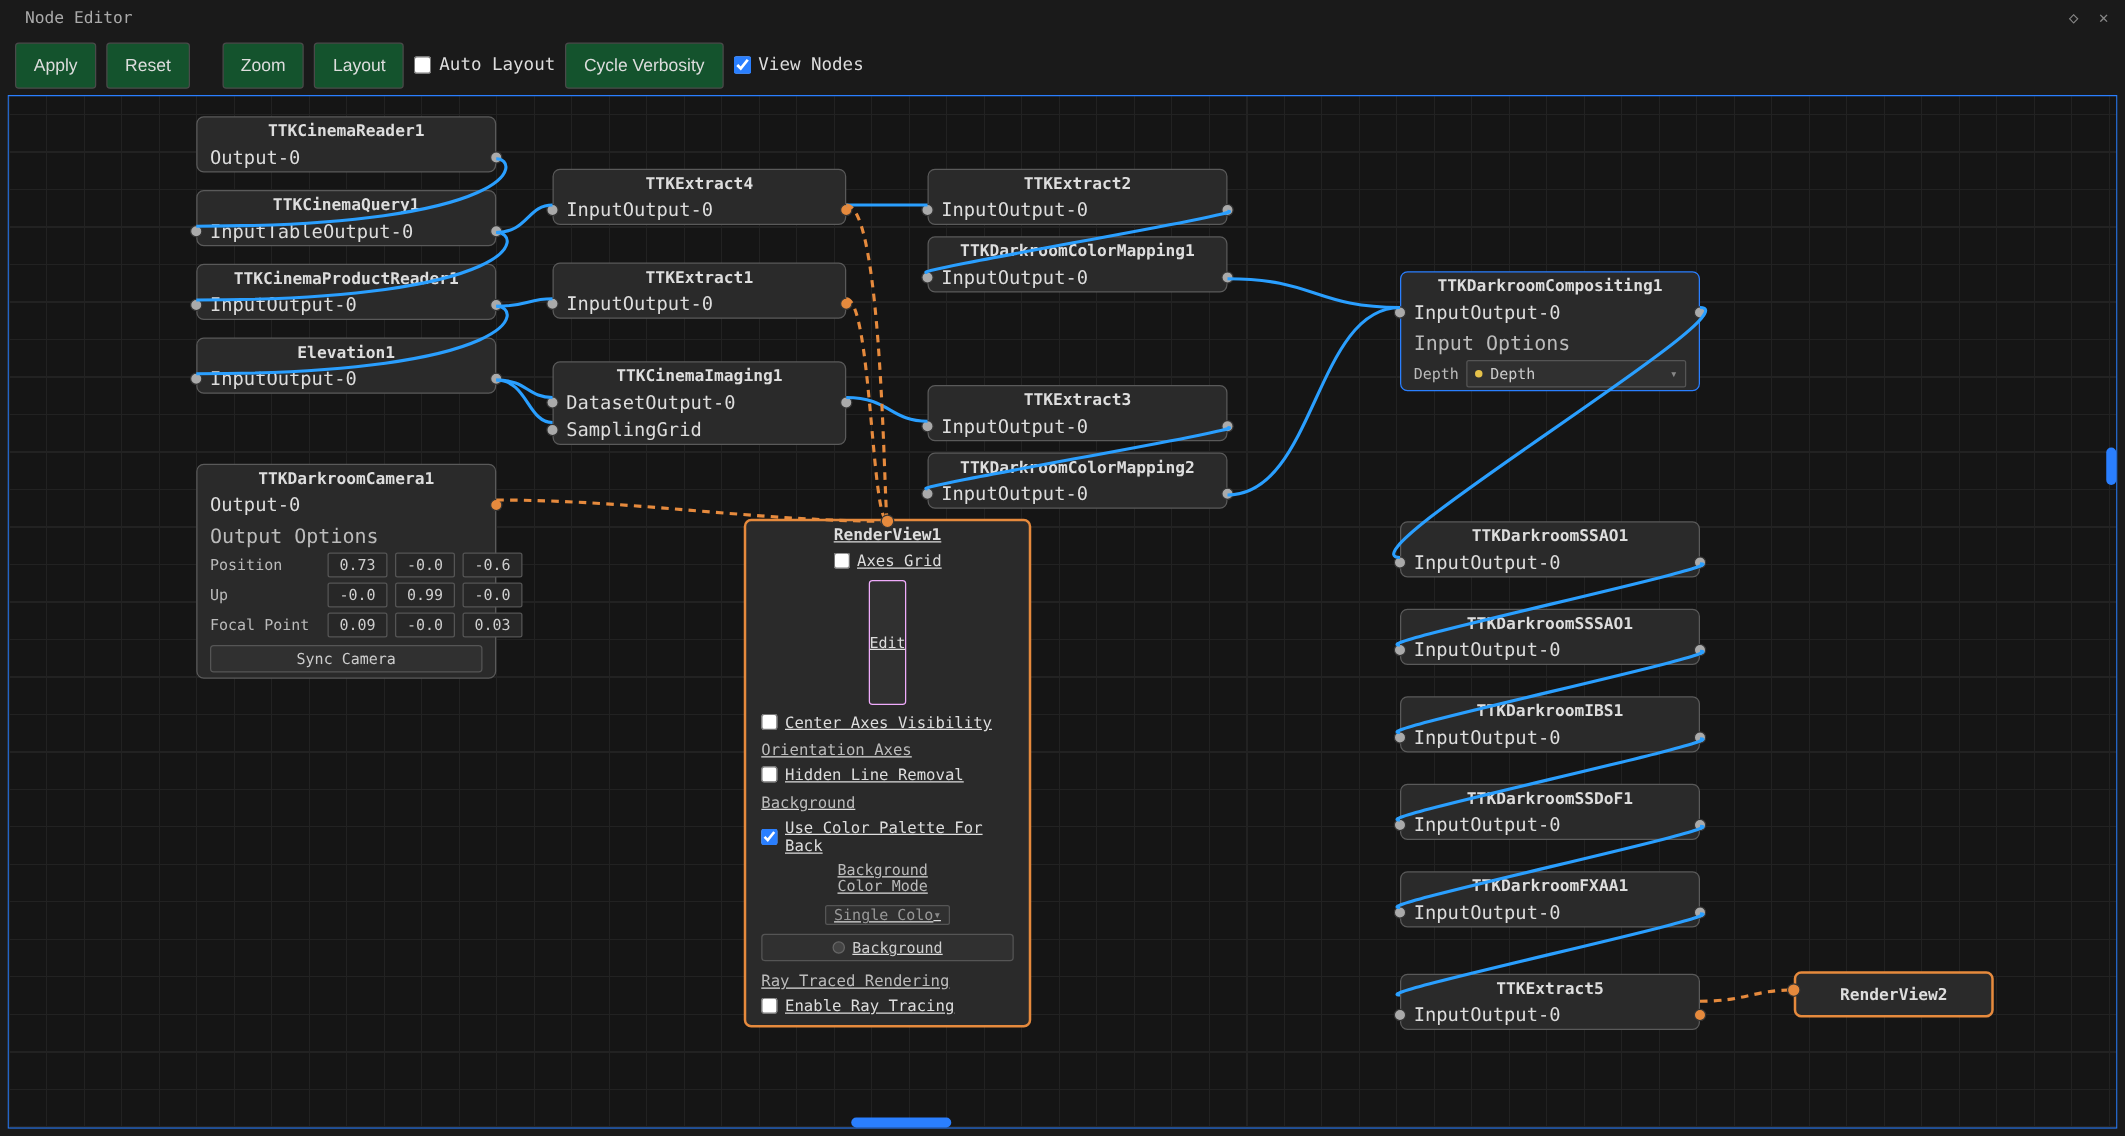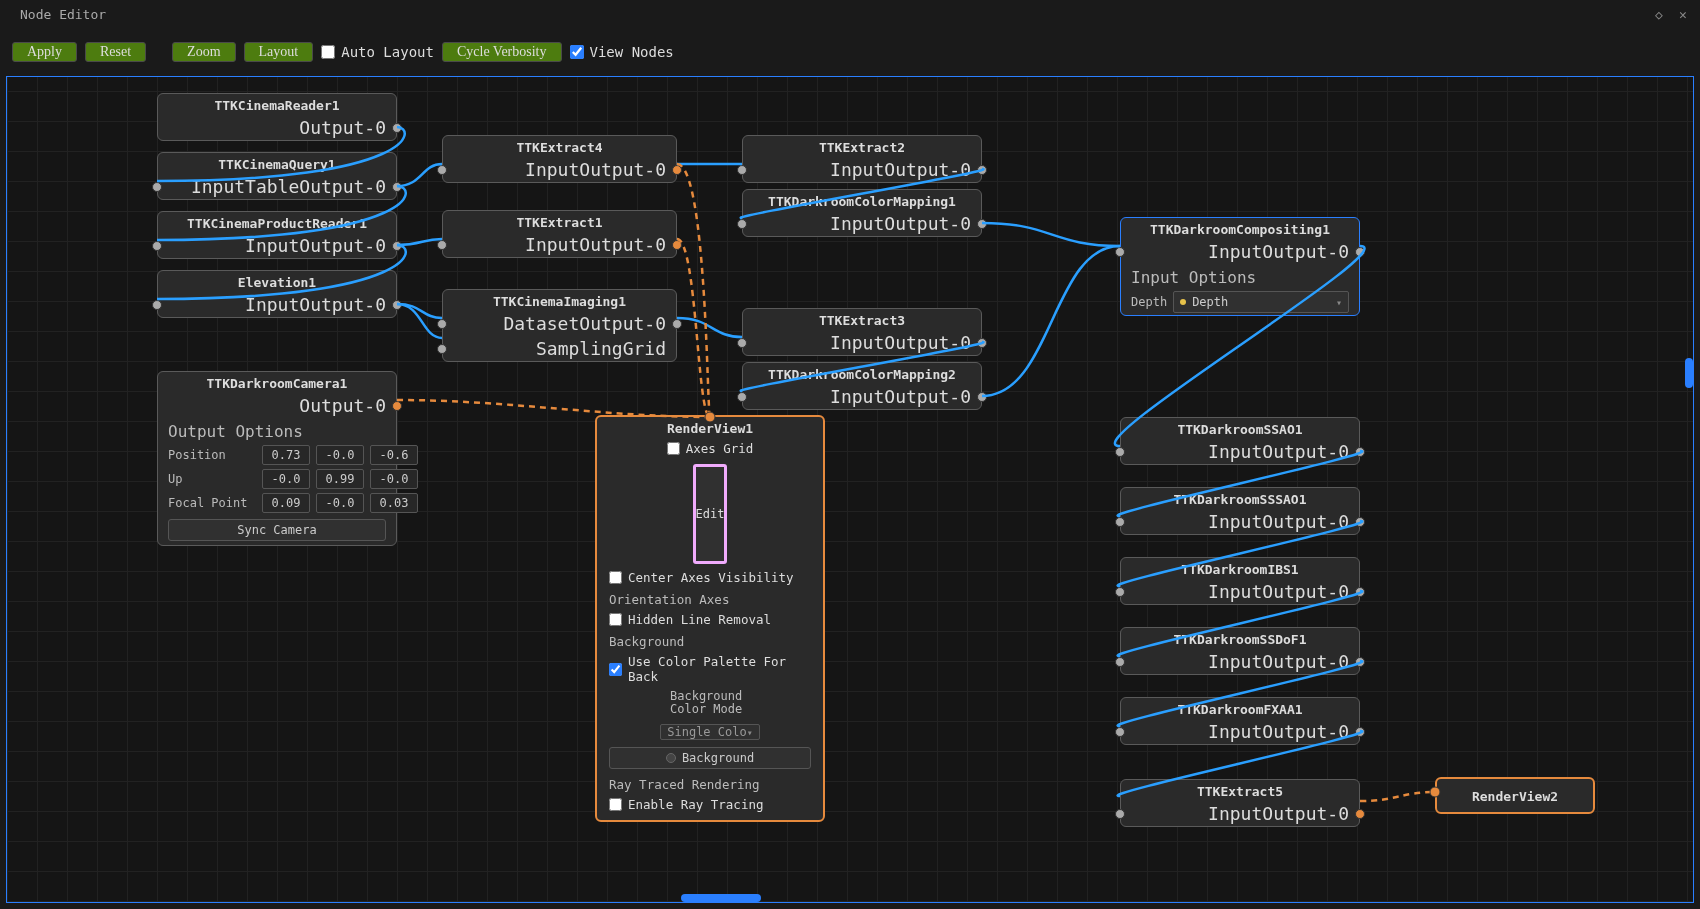--- a/index.html
+++ b/index.html
@@ -40,27 +40,27 @@
 }
 .toolbar {
   height: 48px;
   display: flex;
   align-items: center;
   gap: 8px;
   padding: 0 12px;
   background: #1a1a1a;
 }
 .tbtn {
-  height: 20px;
+  height: 37px;
   padding: 0 14px;
-  background: #4d7c0f;
+  background: #14532d;
   border: 1px solid #4a4a4a;
   border-radius: 3px;
   color: #ddd;
-  font-family: Liberation Serif, serif;
+  font-family: Liberation Sans, sans-serif;
   font-size: 14px;
   cursor: pointer;
 }
 .tgap { width: 10px; }
 .tcheck {
   display: flex;
   align-items: center;
   gap: 6px;
   color: #ddd;
   font-size: 14px;
@@ -105,23 +105,23 @@
 .node-title {
   font-weight: bold;
   font-size: 13px;
   text-align: center;
   padding: 4px 8px 2px 8px;
   white-space: nowrap;
   overflow: hidden;
 }
 .node-row {
   display: flex;
-  justify-content: flex-end;
+  justify-content: flex-start;
   padding: 2px 10px;
-  font-size: 18px;
+  font-size: 15px;
   position: relative;
 }
 .port-dot {
   position: absolute;
   width: 10px;
   height: 10px;
   background: #aaa;
   border: 1px solid #333;
   border-radius: 50%;
   top: 50%;
@@ -201,21 +201,21 @@
   display: flex;
   align-items: center;
   gap: 8px;
   padding: 3px 12px;
   flex-direction: column;
 }
 .rv-btn {
   flex: 0 0 100px;
   height: 22px;
   background: #303030;
-  border: 3px solid #f0abfc;
+  border: 1px solid #f0abfc;
   color: #ddd;
   font-family: inherit;
   font-size: 12px;
   border-radius: 3px;
   cursor: pointer;
 }
 .rv-select {
   flex: 1;
   height: 22px;
   background: #303030;
@@ -404,21 +404,21 @@
             <span>Output-0</span>
             <span class="port-dot out"></span>
           </div>
         <div class="node-row">
             <span>SamplingGrid</span>
             <span class="port-dot in"></span>
             <span></span>
           </div>
       </div>
 
-      <div class="node render" style="left:588px; top:338px; width:230px;">
+      <div class="node render" style="left:588px; top:338px; width:230px;text-decoration:underline;">
         <div class="node-title">RenderView1</div>
         <div class="rv-row-inline">
           <label class="rv-check-row" style="padding:0;flex:1;">
             <input type="checkbox" style="">
             <span>Axes Grid</span>
           </label>
           <button class="rv-btn">Edit</button>
         </div>
         <label class="rv-check-row">
             <input type="checkbox" style="">

